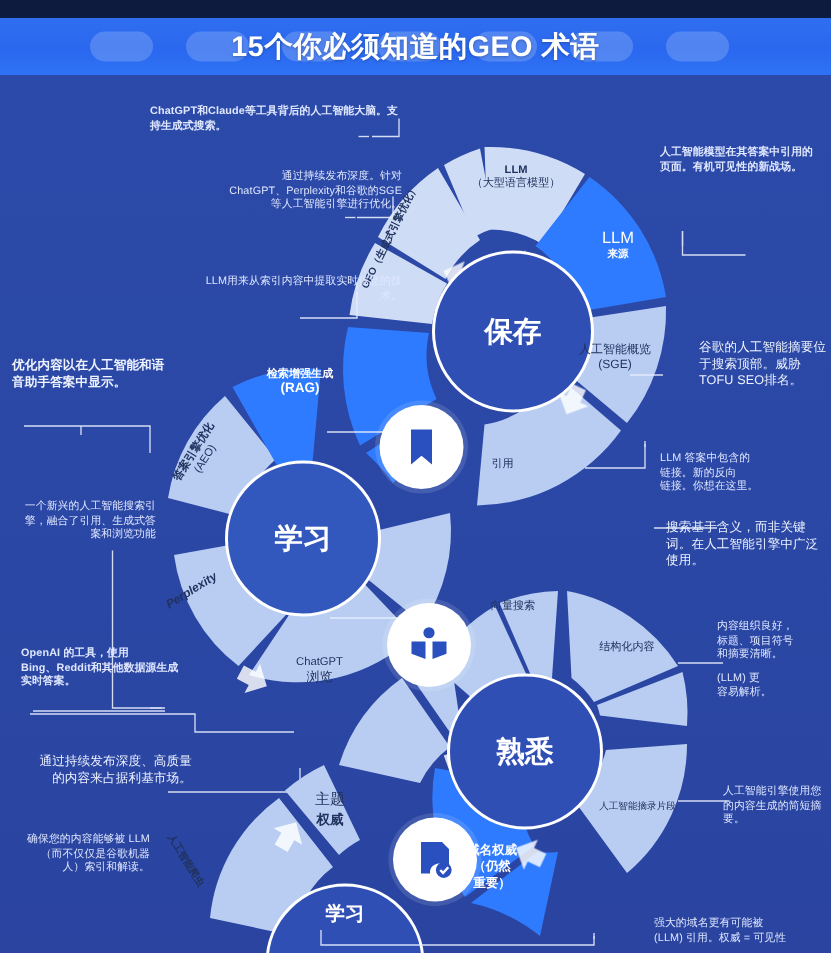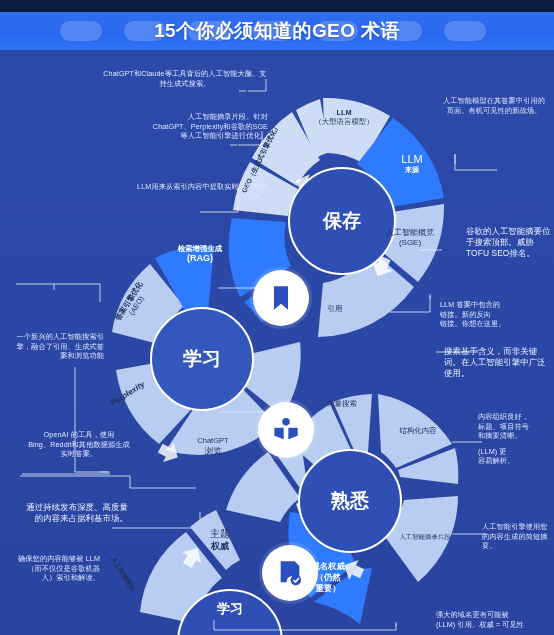--- a/index.html
+++ b/index.html
@@ -30,21 +30,21 @@
   .title-text .en{font-family:"Liberation Sans",sans-serif;}
 
   
   .ann{
     position:absolute;color:#dfe7ff;z-index:25;line-height:1.32;
     font-size:7.2px;letter-spacing:.1px;
   }
   .ann.lg{font-size:8.4px;color:#eef3ff;}
   .ann.r{text-align:right;}
   .ann.l{text-align:left;}
-  .ann.c{text-align:center;}
+  .ann.c{font-weight:bold;}
 
   
   .seg-label{
     position:absolute;z-index:22;text-align:center;color:#20325e;
     font-size:7.4px;line-height:1.28;font-weight:bold;pointer-events:none;
     width:80px;
   }
   .seg-label.white{color:#ffffff;}
   .seg-label.rot-a{transform:rotate(-58deg);}
   .seg-label.rot-b{transform:rotate(-64deg);}
@@ -283,29 +283,32 @@
   </div>
   <div class="seg-label rot-d" style="left:88px;top:558px;width:70px;font-size:6.6px;">
     <span>人工智能爬虫</span>
   </div>
 
   <div class="ann c" style="left:100px;top:57px;width:170px;">
     <span>ChatGPT和Claude等工具背后的人工智能大脑。支持生成式搜索。</span>
   </div>
 
   <div class="ann r" style="left:108px;top:100px;width:160px;">
-    <div class="lg">人工智能摘录片段。针对</div>
+    <div class="lg">通过持续发布深度。针对</div>
     <div class="sm">ChatGPT、Perplexity和谷歌的SGE</div>
     <div class="lg">等人工智能引擎进行优化。</div>
   </div>
 
   <div class="ann r" style="left:132px;top:170px;width:136px;">
     <span>LLM用来从索引内容中提取实时信息的技术。</span>
   </div>
 
+  <div class="ann c lg" style="left:8px;top:226px;width:110px;">
+    <span>优化内容以在人工智能和语音助手答案中显示。</span>
+  </div>
 
   <div class="ann r" style="left:14px;top:320px;width:90px;">
     <span>一个新兴的人工智能搜索引擎，融合了引用、生成式答案和浏览功能</span>
   </div>
 
   <div class="ann c" style="left:14px;top:418px;width:130px;">
     <div class="lg">OpenAI 的工具，使用</div>
     <div class="sm">Bing、Reddit和其他数据源生成</div>
     <div class="lg">实时答案。</div>
   </div>

